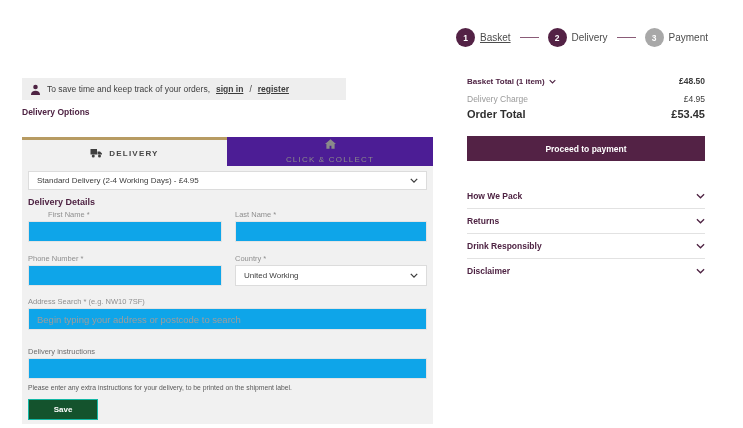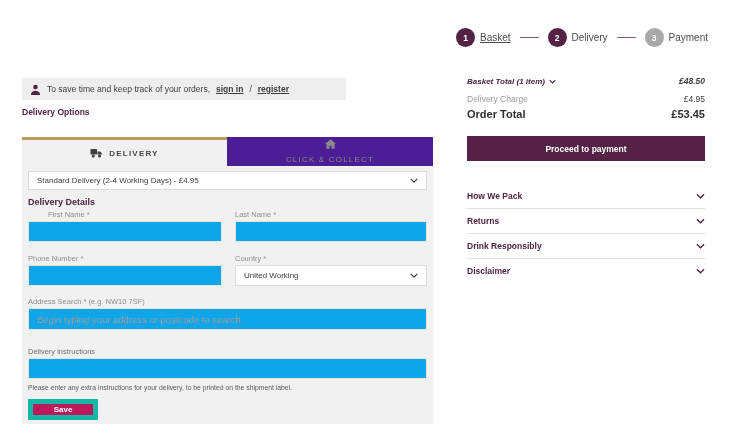--- a/index.html
+++ b/index.html
@@ -26,21 +26,21 @@
   .field-label { position:absolute; font-size:7.5px; color:#8f8f8f; }
   .text-input { position:absolute; height:21px; background:#0ea5e9; border:1px solid #e4e4e4;
     font-size:9px; color:#3c3c3c; padding:0 8px; font-family:"Liberation Sans", sans-serif; }
   .text-input::placeholder { color:#9d9d9d; }
   .select-box { position:absolute; background:#ffffff; border:1px solid #dcdcdc;
     display:flex; align-items:center; font-size:8px; color:#3c3c3c; padding:0 8px; cursor:pointer; }
   .select-box .chev { margin-left:auto; }
   .details-title { position:absolute; font-size:9px; font-weight:bold; color:#4e2343; }
   .help-text { position:absolute; font-size:6.8px; color:#5a5a5a; }
   .save-btn { position:absolute; left:6px; top:233px; width:70px; height:21px;
-    background:#be185d; border:5px solid #14b8a6; color:#ffffff; font-size:8px; font-weight:bold;
+    background:#14532d; border:1px solid #14b8a6; color:#ffffff; font-size:8px; font-weight:bold;
     display:flex; align-items:center; justify-content:center; cursor:pointer; }
 
   
   .progress { left:456px; top:27px; width:252px; height:21px; display:flex; align-items:center; }
   .step { display:flex; align-items:center; gap:5px; }
   .step-circle { width:19px; height:19px; border-radius:50%; color:#ffffff; font-size:8.5px; font-weight:bold;
     display:flex; align-items:center; justify-content:center; }
   .step-circle.active { background:#532245; }
   .step-circle.pending { background:#a8a8a8; }
   .step-label { font-size:10px; color:#4c4c4c; }
@@ -158,21 +158,21 @@
     <div class="step-circle active">2</div>
     <span class="step-label">Delivery</span>
   </div>
   <div class="connector"></div>
   <div class="step">
     <div class="step-circle pending">3</div>
     <span class="step-label">Payment</span>
   </div>
 </div>
 
-<div class="sum-row" style="top:76px;font-style:italic;">
+<div class="sum-row" style="top:76px;">
   <span class="sum-basket-label">
     <span>Basket Total (1 item)</span>
     <span>
       <svg width="7" height="5" viewBox="0 0 10 6">
           <path d="M1 1l4 4 4-4" stroke="#4e2343" stroke-width="1.6" fill="none"></path>
         </svg>
     </span>
   </span>
   <span class="sum-val">£48.50</span>
 </div>

